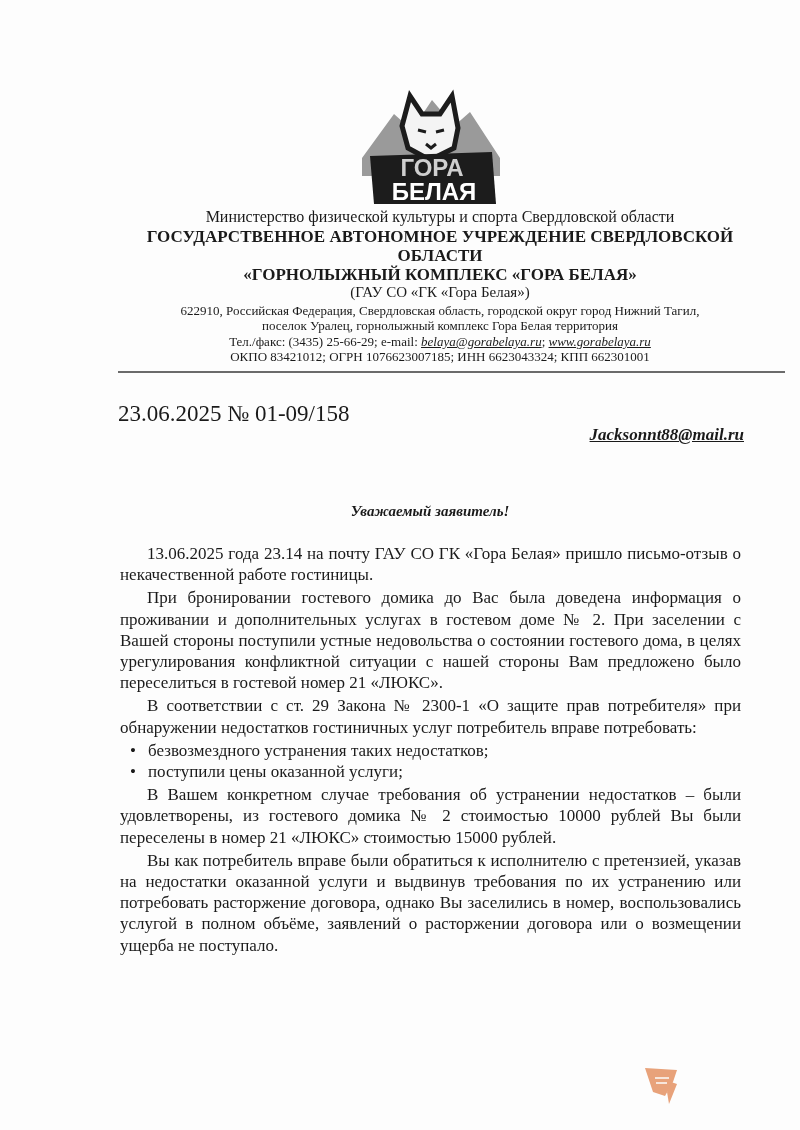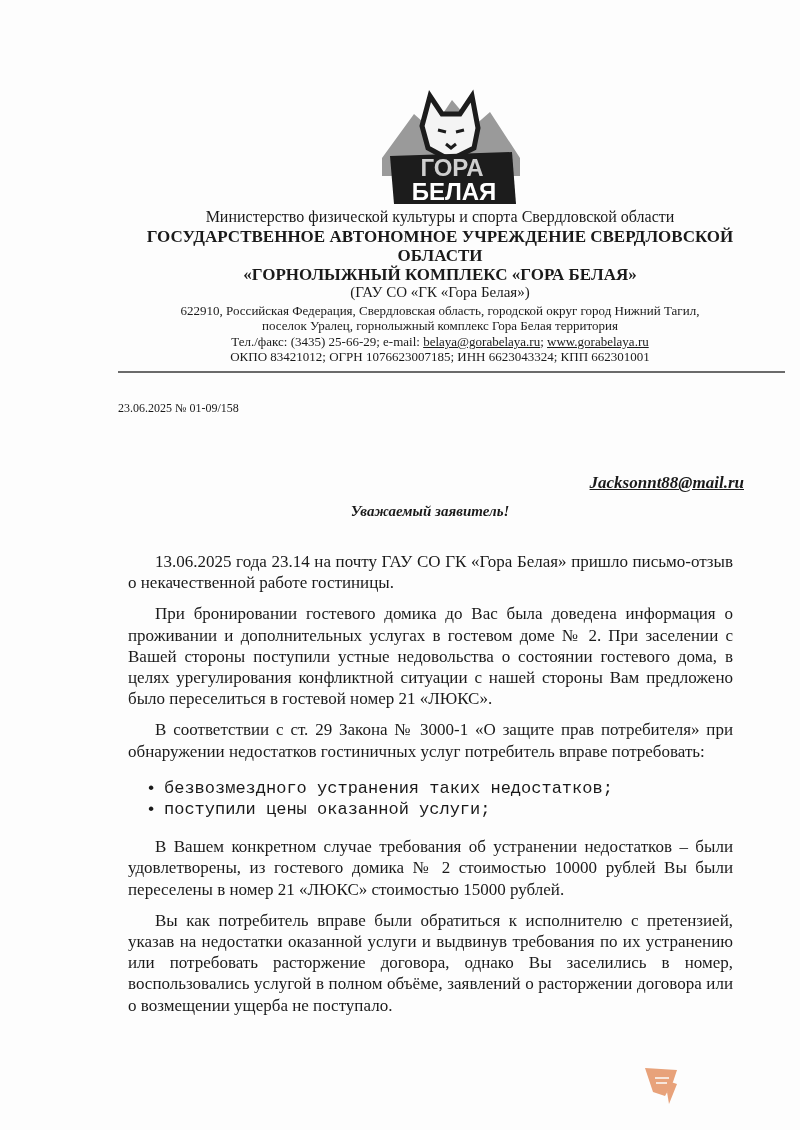--- a/index.html
+++ b/index.html
@@ -1,38 +1,38 @@
 <!DOCTYPE html>
 <html><head>
 <meta charset="utf-8">
 <style>
   html, body { margin:0; padding:0; }
   body { width:800px; height:1130px; background:#fdfdfd; position:relative; overflow:hidden;
          font-family:"Liberation Serif", "DejaVu Serif", serif; color:#1a1a1a; }
-  .logo { position:absolute; left:382px; top:86px; width:138px; height:118px; }
+  .logo { position:absolute; left:362px; top:86px; width:138px; height:118px; }
   .hdr { position:absolute; left:0; width:800px; text-align:center; }
   .h-ministry { top:208px; font-size:16px; left:40px; }
   .h-bold { font-weight:bold; font-size:17px; left:40px; }
   .h-l1 { top:227px; }
   .h-l2 { top:246px; }
   .h-l3 { top:265px; }
   .h-short { top:284px; font-size:15px; left:40px; }
   .h-small { font-size:13px; left:40px; }
   .h-addr1 { top:303px; }
   .h-addr2 { top:318px; }
   .h-contacts { top:334px; }
   .h-codes { top:349px; }
-  .u { text-decoration:underline; }
+  .u { text-decoration:underline;font-style:italic; }
   .rule { position:absolute; left:118px; top:371px; width:667px; height:2px; background:#6b6b6b; }
-  .regline { position:absolute; left:118px; top:401px; font-size:12px; }
-  .email-to { position:absolute; right:56px; top:425px; font-size:17px; font-style:italic; font-weight:bold; text-decoration:underline;margin-top:48px; }
+  .regline { position:absolute; left:118px; top:401px; font-size:23px; }
+  .email-to { position:absolute; right:56px; top:425px; font-size:17px; font-style:italic; font-weight:bold; text-decoration:underline; }
   .salutation { position:absolute; left:0; width:860px; text-align:center; top:503px; font-size:15px; font-style:italic; font-weight:bold; }
   .body { position:absolute; left:118px; top:541px; width:625px; font-size:17px; line-height:21.2px; text-align:justify; }
-  .body p { margin:10px; text-indent:27px; }
-  .body ul { margin:16px; padding-left:0; list-style:none;font-family:Liberation Mono, monospace; }
+  .body p { margin:2px; text-indent:27px; }
+  .body ul { margin:0; padding-left:0; list-style:none; }
   .body li { padding-left:30px; position:relative; }
   .body li::before { content:"•"; position:absolute; left:12px; }
   .stamp { position:absolute; left:645px; top:1068px; width:36px; height:40px; }
 </style>
 </head>
 <body>
 
 <div class="logo">
   <svg width="138" height="118" viewBox="0 0 138 118">
     <polygon points="0,72 32,28 50,44 70,14 92,40 108,26 138,72 138,90 0,90" fill="#9a9a9a"></polygon>
@@ -57,21 +57,21 @@
 <div class="hdr h-small h-codes">ОКПО 83421012; ОГРН 1076623007185; ИНН 6623043324; КПП 662301001</div>
 <div class="rule"></div>
 
 <div class="regline">23.06.2025 № 01-09/158</div>
 <div class="email-to">Jacksonnt88@mail.ru</div>
 <div class="salutation">Уважаемый заявитель!</div>
 
 <div class="body">
   <p>13.06.2025 года 23.14 на почту ГАУ СО ГК «Гора Белая» пришло письмо-отзыв о некачественной работе гостиницы.</p>
   <p>При бронировании гостевого домика до Вас была доведена информация о проживании и дополнительных услугах в гостевом доме № 2. При заселении с Вашей стороны поступили устные недовольства о состоянии гостевого дома, в целях урегулирования конфликтной ситуации с нашей стороны Вам предложено было переселиться в гостевой номер 21 «ЛЮКС».</p>
-  <p>В соответствии с ст. 29 Закона № 3000-1 «О защите прав потребителя» при обнаружении недостатков гостиничных услуг потребитель вправе потребовать:</p>
+  <p>В соответствии с ст. 29 Закона № 2300-1 «О защите прав потребителя» при обнаружении недостатков гостиничных услуг потребитель вправе потребовать:</p>
   <ul>
     <li>безвозмездного устранения таких недостатков;</li>
     <li>поступили цены оказанной услуги;</li>
   </ul>
   <p>В Вашем конкретном случае требования об устранении недостатков – были удовлетворены, из гостевого домика № 2 стоимостью 10000 рублей Вы были переселены в номер 21 «ЛЮКС» стоимостью 15000 рублей.</p>
   <p>Вы как потребитель вправе были обратиться к исполнителю с претензией, указав на недостатки оказанной услуги и выдвинув требования по их устранению или потребовать расторжение договора, однако Вы заселились в номер, воспользовались услугой в полном объёме, заявлений о расторжении договора или о возмещении ущерба не поступало.</p>
 </div>
 
 <div class="stamp">
   <svg width="36" height="40" viewBox="0 0 36 40">

